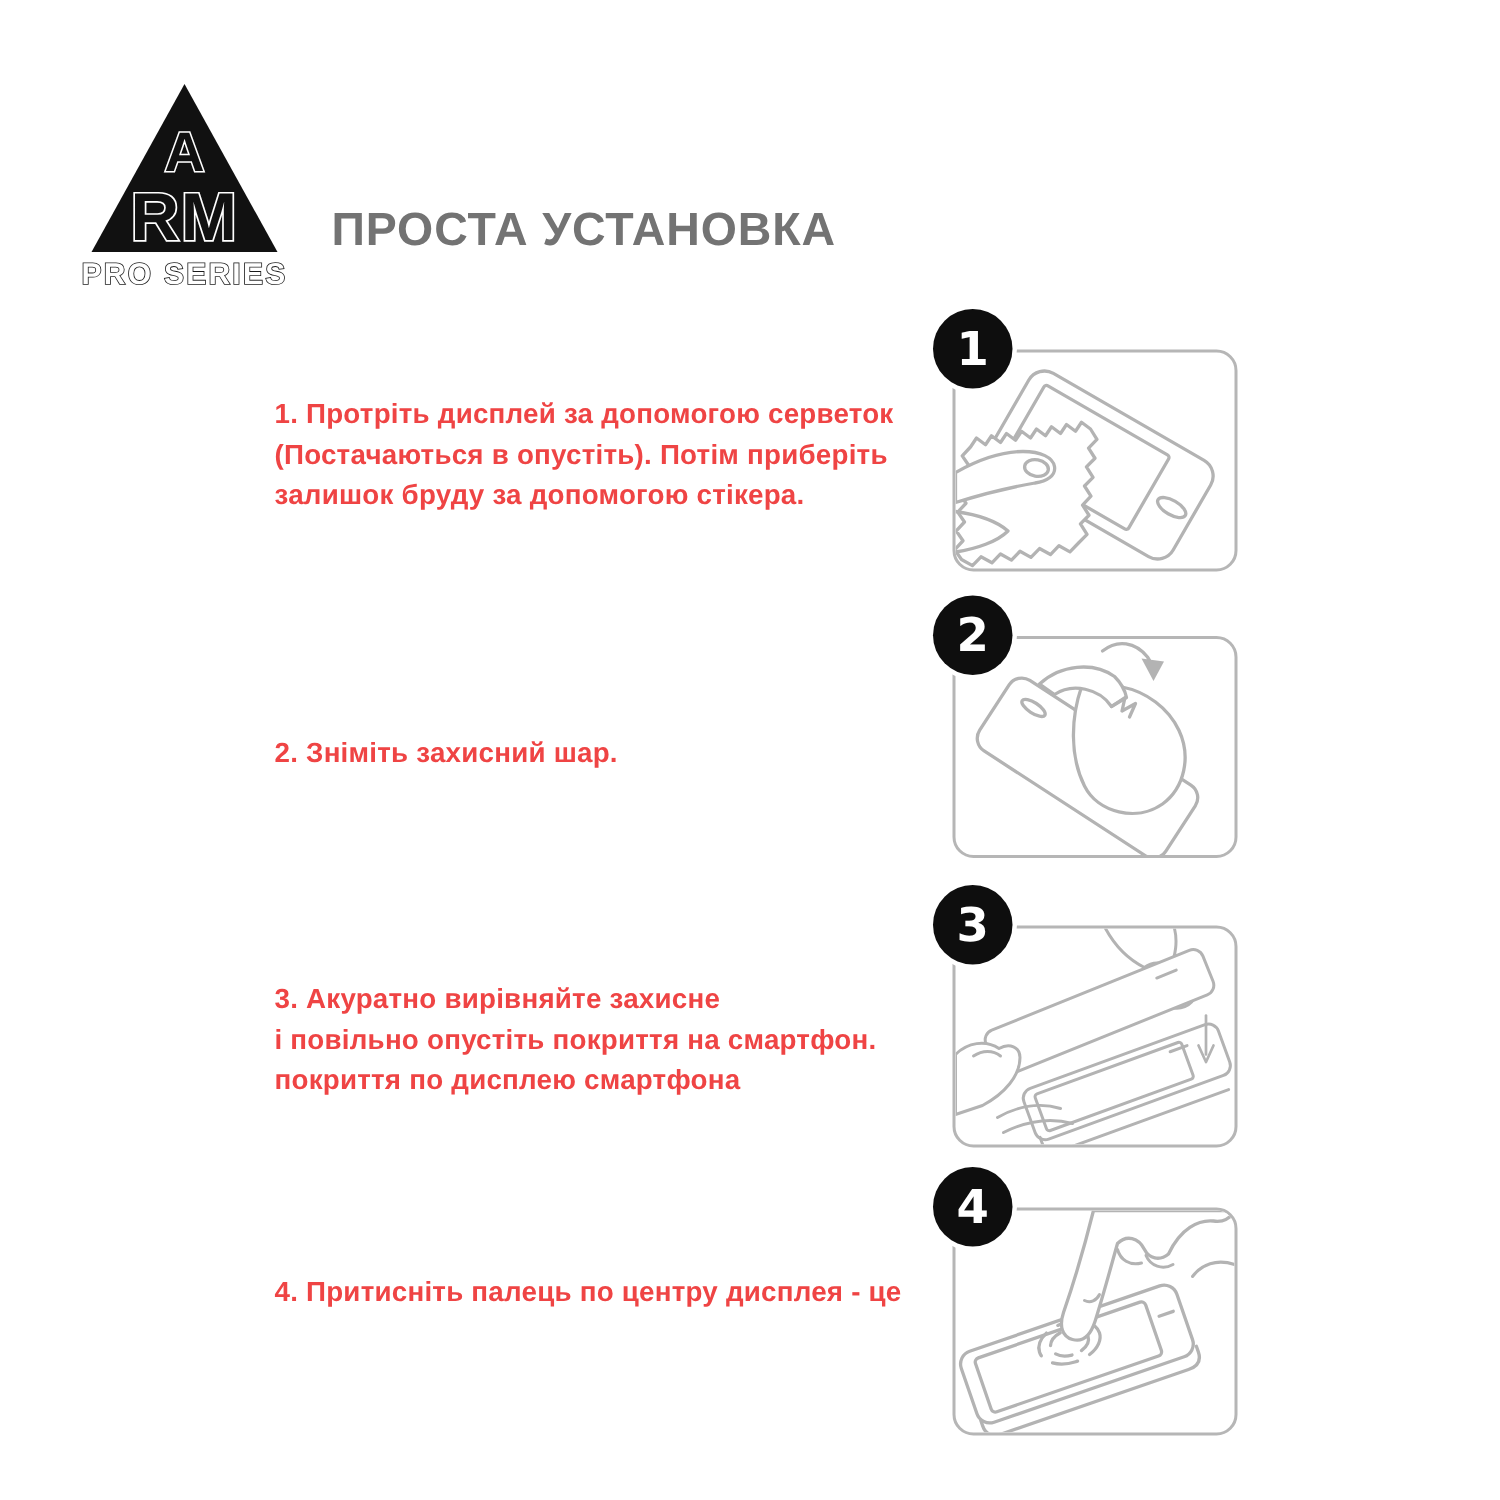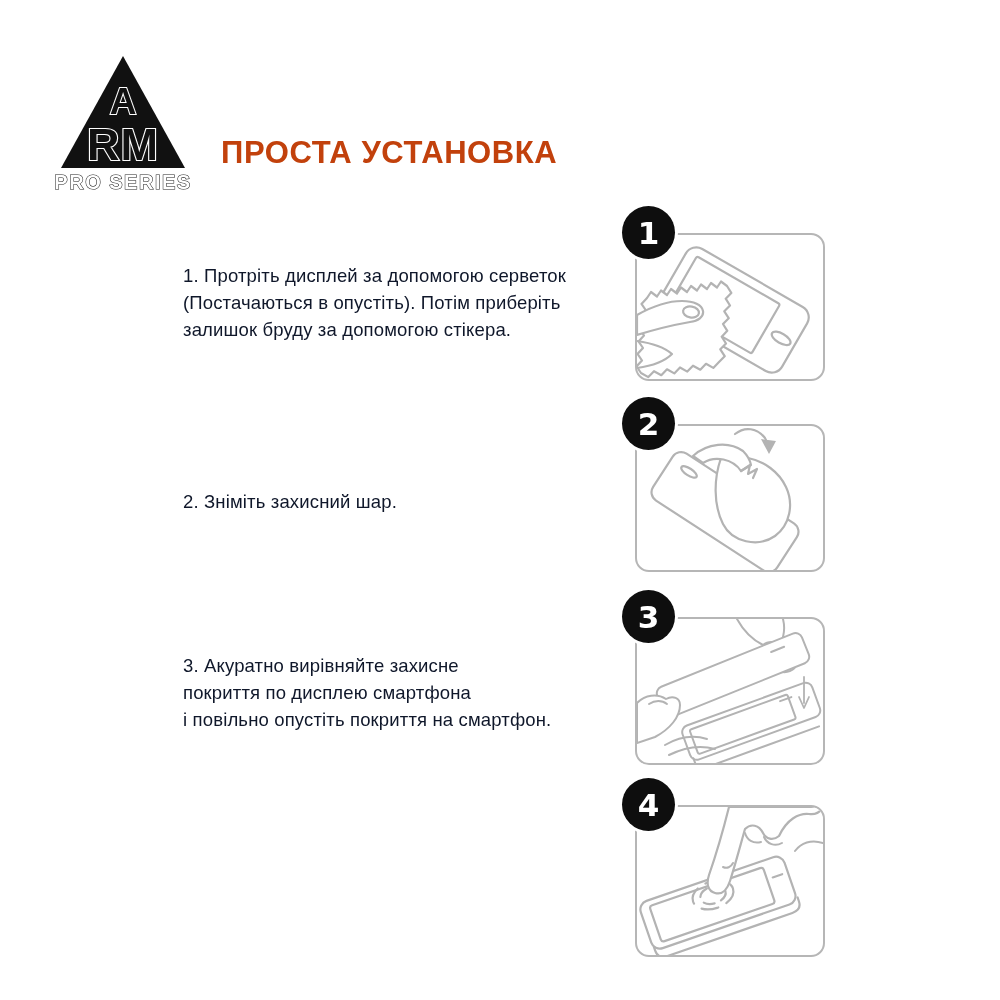--- a/index.html
+++ b/index.html
@@ -2,27 +2,27 @@
 <html><head>
 <meta charset="utf-8">
 <style>
   html,body{margin:0;padding:0;}
   body{
     width:1000px;height:1000px;background:#ffffff;position:relative;overflow:hidden;
     font-family:"Liberation Sans", sans-serif;
   }
   .page-title{
     position:absolute;left:221px;top:114px;
-    font-size:31px;font-weight:800;letter-spacing:0.6px;color:#c2410c;
+    font-size:31px;font-weight:800;letter-spacing:0.6px;color:#737373;
     white-space:nowrap;
   }
   .logo{position:absolute;left:53px;top:50px;width:144px;height:144px;}
   .step-text{
     position:absolute;left:183px;width:470px;
-    font-size:18.5px;line-height:27px;letter-spacing:0.15px;color:#0f172a;
+    font-size:18.5px;line-height:27px;letter-spacing:0.15px;color:#ef4444;font-weight:bold;
   }
   .step-text div{white-space:nowrap;}
   .illu-box{
     position:absolute;left:635px;width:190px;height:148px;
     border:2px solid #b6b6b6;border-radius:14px;background:#fff;
     box-sizing:border-box;overflow:hidden;
   }
   .illu-box svg{display:block;}
   .badge{
     position:absolute;left:622px;width:53px;height:53px;border-radius:50%;
@@ -92,22 +92,22 @@
         <path d="M98,8 C108,0 120,2 128,12 C130,15 131,18 131,21"></path>
         <polygon points="132,28 124,13 139,15" fill="#b3b3b3" stroke="none"></polygon>
       </g>
     </svg>
   </div>
 </section>
 
 <section>
   <div class="step-text t3">
     <div>3. Акуратно вирівняйте захисне</div>
+    <div>і повільно опустіть покриття на смартфон.</div>
     <div>покриття по дисплею смартфона</div>
-    <div>і повільно опустіть покриття на смартфон.</div>
   </div>
   <div class="badge n3">3</div>
   <div class="illu-box b3">
     <svg width="186" height="144" viewBox="0 0 186 144">
       <g stroke="#b3b3b3" stroke-width="2" fill="none" stroke-linejoin="round" stroke-linecap="round">
         <g>
           <path d="M100,0 C106,11 114,20 126,26"></path>
           <path d="M126,26 C131,22 138,22 143,26"></path>
           <path d="M143,26 C147,18 148,8 146,0"></path>
           <path d="M150,28 C158,30 162,36 160,44 C158,52 149,55 142,52"></path>
@@ -132,20 +132,21 @@
           <line x1="167" y1="58" x2="167" y2="84"></line>
           <path d="M162,78 L167,89 L172,78"></path>
         </g>
       </g>
     </svg>
   </div>
 </section>
 
 <section>
   <div class="step-text t4">
+    <div>4. Притисніть палець по центру дисплея - це</div>
   </div>
   <div class="badge n4">4</div>
   <div class="illu-box b4">
     <svg width="186" height="148" viewBox="0 0 186 148">
       <g stroke="#b3b3b3" stroke-width="2.2" fill="none" stroke-linejoin="round" stroke-linecap="round">
         <g transform="rotate(-19 80 96)">
           <rect x="5" y="71" width="152" height="50" rx="9" fill="#fff"></rect>
           <rect x="15" y="77" width="120" height="38" rx="3"></rect>
           <line x1="141" y1="90" x2="151" y2="90"></line>
           <path d="M6,117 v4 q0,9 10,9 h132 q10,0 10,-9 v-4"></path>

